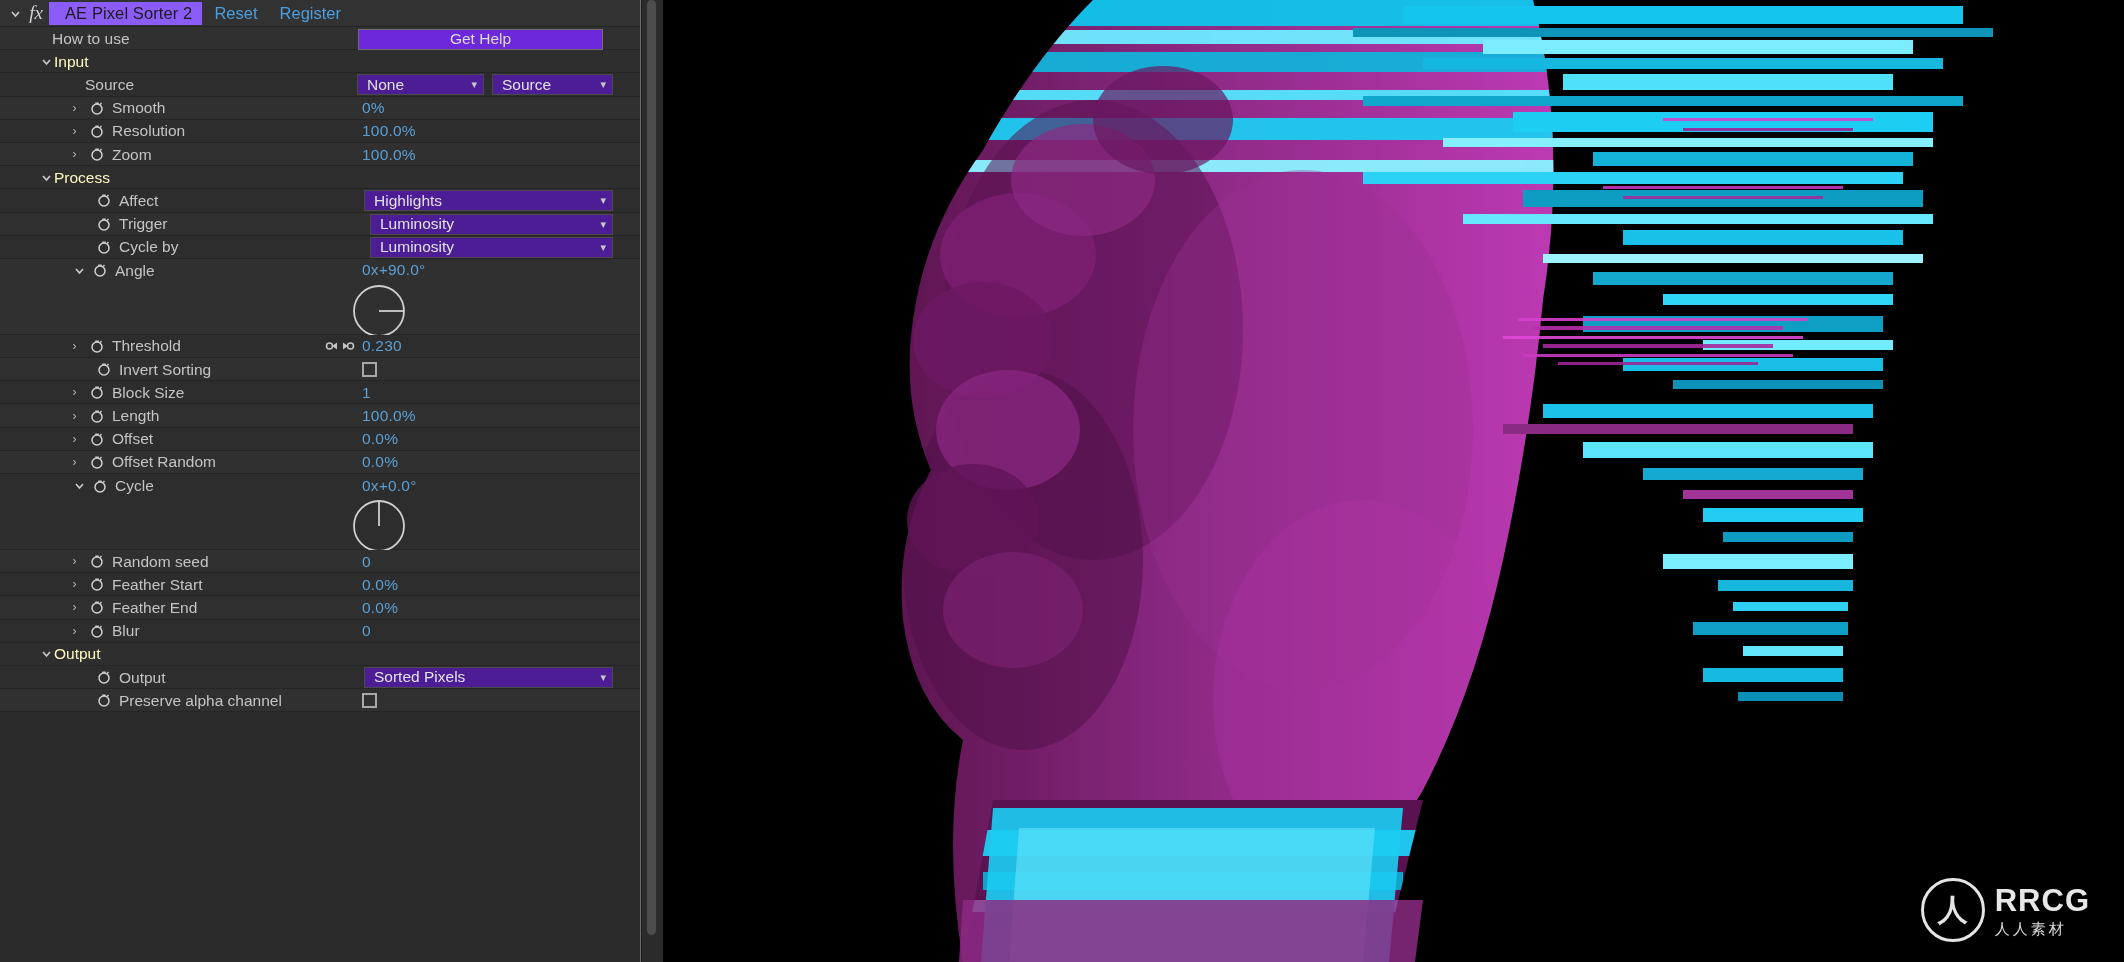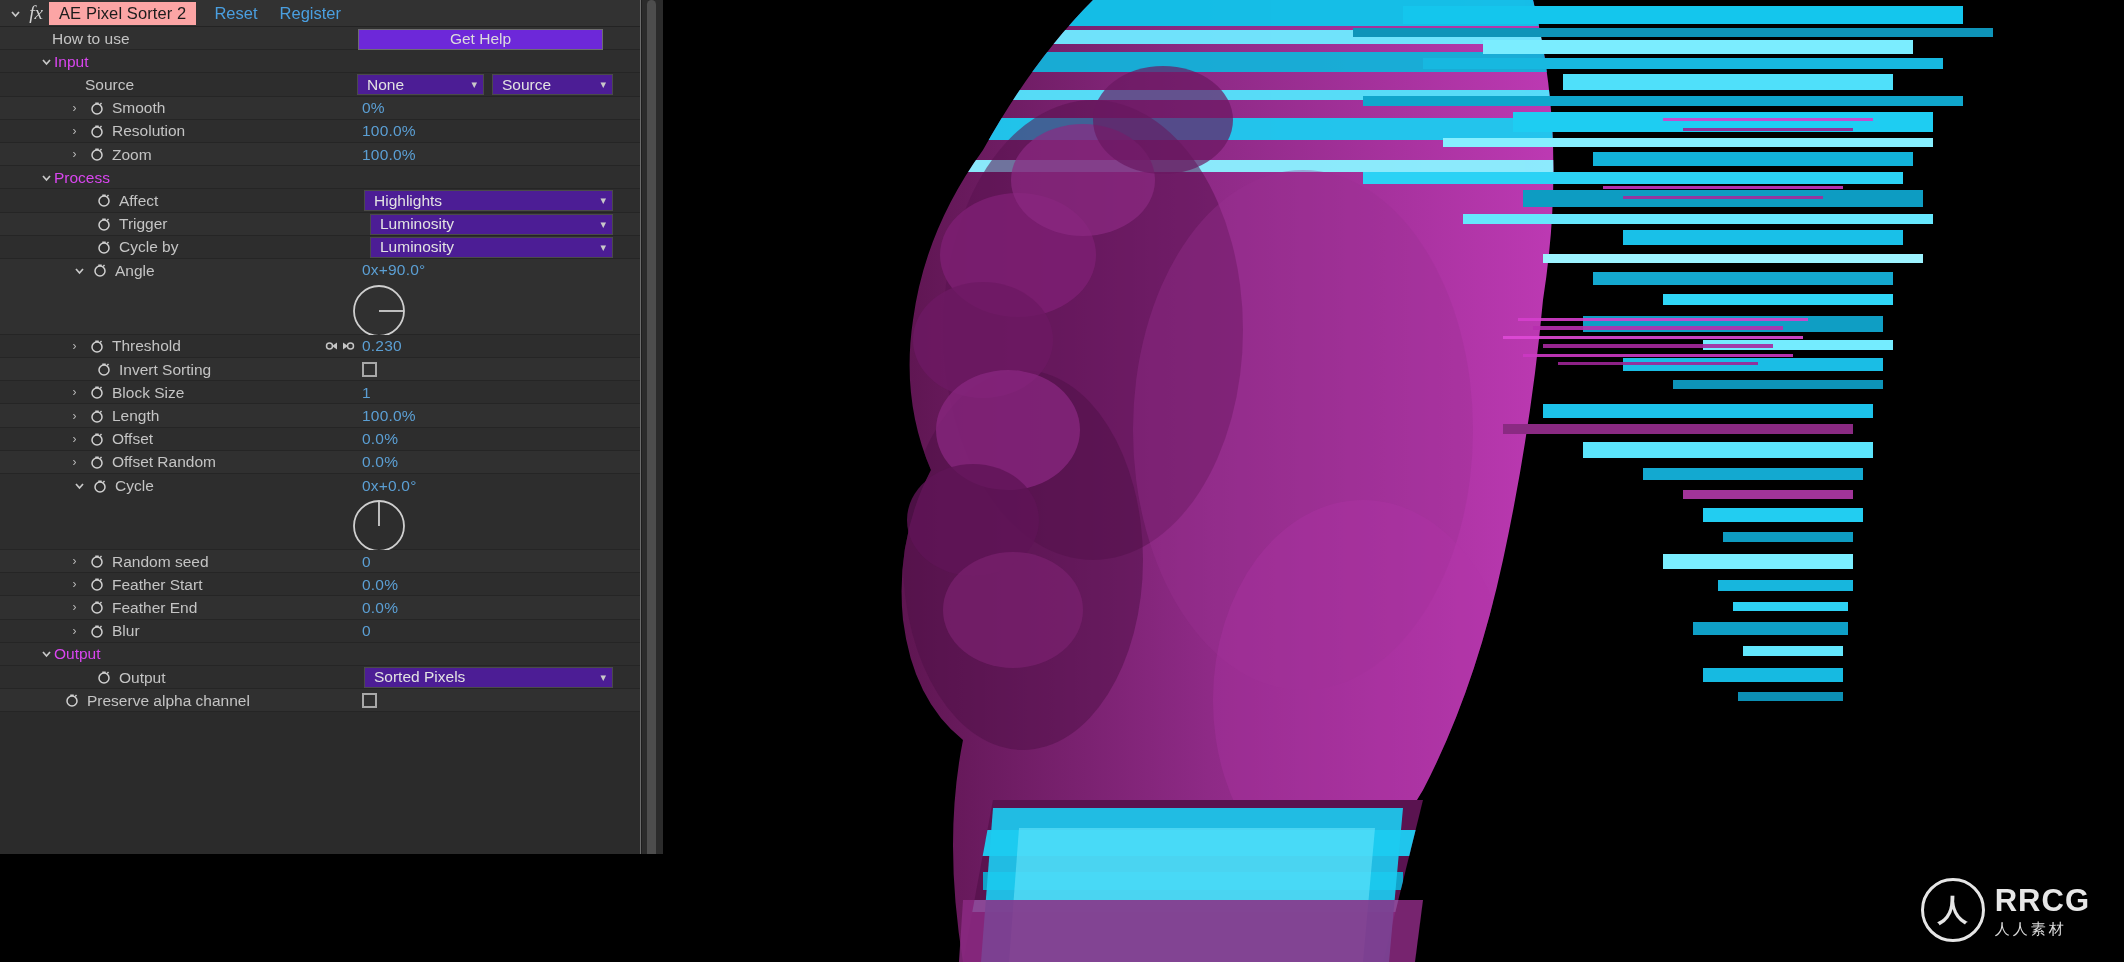--- a/index.html
+++ b/index.html
@@ -8,21 +8,21 @@
     background: #000;
     font-family: "Liberation Sans", sans-serif;
     overflow: hidden;
   }
   #root { position: relative; width: 2124px; height: 962px; display: flex; }
 
   
   .ec-panel {
     position: relative;
     width: 663px;
-    height: 854px;
+    height: 962px;
     background: #2b2b2b;
     flex: 0 0 663px;
     overflow: hidden;
   }
   .ec-scroll { position: relative; width: 641px; }
 
   
   .fx-header {
     display: flex; align-items: center;
     height: 27px;
@@ -39,24 +39,24 @@
   .fx-glyph {
     flex: 0 0 26px;
     font-family: "Liberation Serif", serif;
     font-style: italic;
     font-size: 19px;
     color: #d2d2d2;
     text-align: center;
     line-height: 20px;
   }
   .fx-name {
-    background: #fca5a5;
+    background: #8b5cf6;
     color: #1c1c1c;
     font-size: 16.5px;
-    padding: 1px 10px 2px 10px;
+    padding: 1px 10px 2px 16px;
     line-height: 20px;
     letter-spacing: .1px;
   }
   .hdr-links { margin-left: auto; display: flex; gap: 22px; padding-right: 300px; }
   .hdr-link { color: #4a9fe0; font-size: 16.5px; cursor: pointer; }
 
   
   .row {
     position: relative;
     display: flex; align-items: center;
@@ -80,21 +80,21 @@
   .sw-icon { width: 18px; height: 18px; display:flex; align-items:center; justify-content:center; }
   .sw-icon svg { display: block; }
 
   .p-label {
     color: #c4c4c4;
     font-size: 15.5px;
     white-space: nowrap;
     line-height: 23px;
   }
   .g-label {
-    color: #d946ef;
+    color: #fef9c3;
     font-size: 15.5px;
     white-space: nowrap;
     line-height: 23px;
   }
 
   .val-col { position: absolute; left: 362px; top: 0; height: 23.2px; display: flex; align-items: center; }
   .val-num { color: #5b9fd4; font-size: 15.5px; letter-spacing: .2px; }
   .val-unit { color: #5b9fd4; font-size: 15.5px; }
 
   
@@ -643,21 +643,21 @@
           <span class="spacer" style="width:6px;"></span>
           <span class="p-label">Output</span>
         </span>
         <div class="dd" style="left:364px; width:249px;">
           <span>Sorted Pixels</span>
           <span class="caret">▾</span>
         </div>
       </div>
 
       <div class="row">
-        <span class="cell-left" style="padding-left:63px;justify-content:center;">
+        <span class="cell-left" style="padding-left:95px;justify-content:center;">
           <span class="sw-icon">
             <svg width="16" height="16" viewBox="0 0 16 16">
                 <circle cx="8" cy="9" r="5" fill="none" stroke="#d0d0d0" stroke-width="1.5"></circle>
                 <path d="M6.3 3.2 h3.4 M8 3.2 v1" stroke="#d0d0d0" stroke-width="1.5" fill="none"></path>
                 <path d="M11.2 4.4 l1.3 -1.3" stroke="#d0d0d0" stroke-width="1.4"></path>
               </svg>
           </span>
           <span class="spacer" style="width:6px;"></span>
           <span class="p-label">Preserve alpha channel</span>
         </span>

